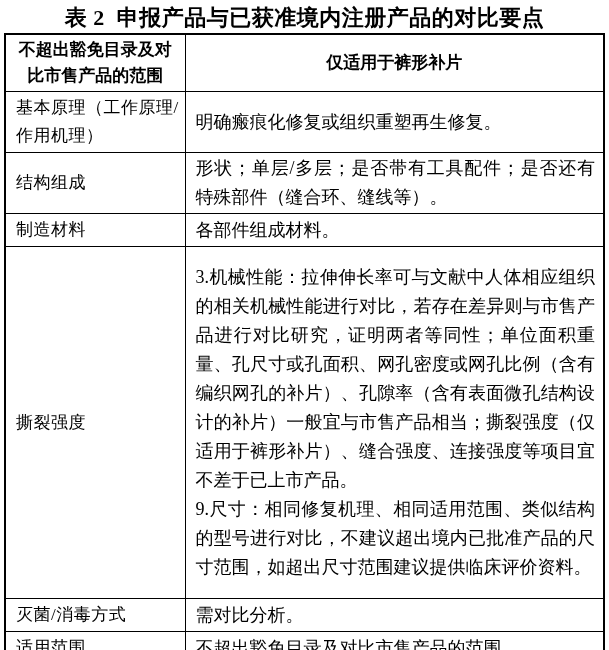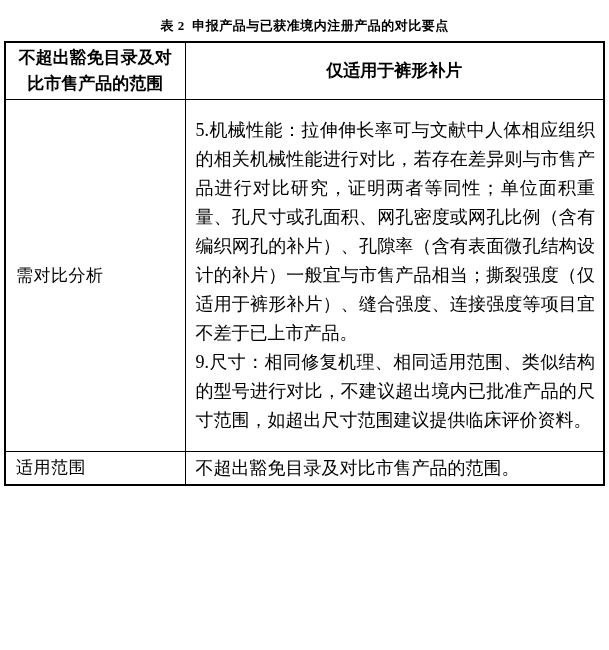--- a/index.html
+++ b/index.html
@@ -10,25 +10,25 @@
     font-family: "Liberation Serif", "DejaVu Serif", serif;
   }
   .page {
     position: relative;
     width: 609px;
     height: 650px;
     background: #ffffff;
     overflow: hidden;
   }
   .doc-title {
-    padding-top: 14px;
+    padding-top: 6px;
     height: 27px;
     text-align: center;
     font-weight: bold;
-    font-size: 13px;
+    font-size: 22px;
     line-height: 24px;
     white-space: pre;
     letter-spacing: 0.5px;
   }
   table.cmp {
     border-collapse: collapse;
     table-layout: fixed;
     margin-left: 4px;
     width: 601px;
     border: 2px solid #000000;
@@ -80,26 +80,42 @@
         <col class="c1">
         <col class="c2">
       </colgroup>
     <thead>
       <tr class="h-header">
         <th class="hdr">不超出豁免目录及对比市售产品的范围</th>
         <th class="hdr">仅适用于裤形补片</th>
       </tr>
     </thead>
     <tbody>
+      <tr class="h-r1">
+        <td class="item">基本原理（工作原理/作用机理）</td>
+        <td class="detail">明确瘢痕化修复或组织重塑再生修复。</td>
+      </tr>
+      <tr class="h-r2">
+        <td class="item">结构组成</td>
+        <td class="detail">形状；单层/多层；是否带有工具配件；是否还有特殊部件（缝合环、缝线等）。</td>
+      </tr>
+      <tr class="h-r3">
+        <td class="item">制造材料</td>
+        <td class="detail">各部件组成材料。</td>
+      </tr>
       <tr class="h-r4">
-        <td class="item">需对比分析</td>
+        <td class="item">撕裂强度</td>
         <td class="detail">
-          <div class="para">5.机械性能：拉伸伸长率可与文献中人体相应组织的相关机械性能进行对比，若存在差异则与市售产品进行对比研究，证明两者等同性；单位面积重量、孔尺寸或孔面积、网孔密度或网孔比例（含有编织网孔的补片）、孔隙率（含有表面微孔结构设计的补片）一般宜与市售产品相当；撕裂强度（仅适用于裤形补片）、缝合强度、连接强度等项目宜不差于已上市产品。</div>
+          <div class="para">3.机械性能：拉伸伸长率可与文献中人体相应组织的相关机械性能进行对比，若存在差异则与市售产品进行对比研究，证明两者等同性；单位面积重量、孔尺寸或孔面积、网孔密度或网孔比例（含有编织网孔的补片）、孔隙率（含有表面微孔结构设计的补片）一般宜与市售产品相当；撕裂强度（仅适用于裤形补片）、缝合强度、连接强度等项目宜不差于已上市产品。</div>
           <div class="para">9.尺寸：相同修复机理、相同适用范围、类似结构的型号进行对比，不建议超出境内已批准产品的尺寸范围，如超出尺寸范围建议提供临床评价资料。</div>
         </td>
+      </tr>
+      <tr class="h-r5">
+        <td class="item">灭菌/消毒方式</td>
+        <td class="detail">需对比分析。</td>
       </tr>
       <tr class="h-r6">
         <td class="item">适用范围</td>
         <td class="detail">不超出豁免目录及对比市售产品的范围。</td>
       </tr>
     </tbody>
   </table>
 
 </div>
 

